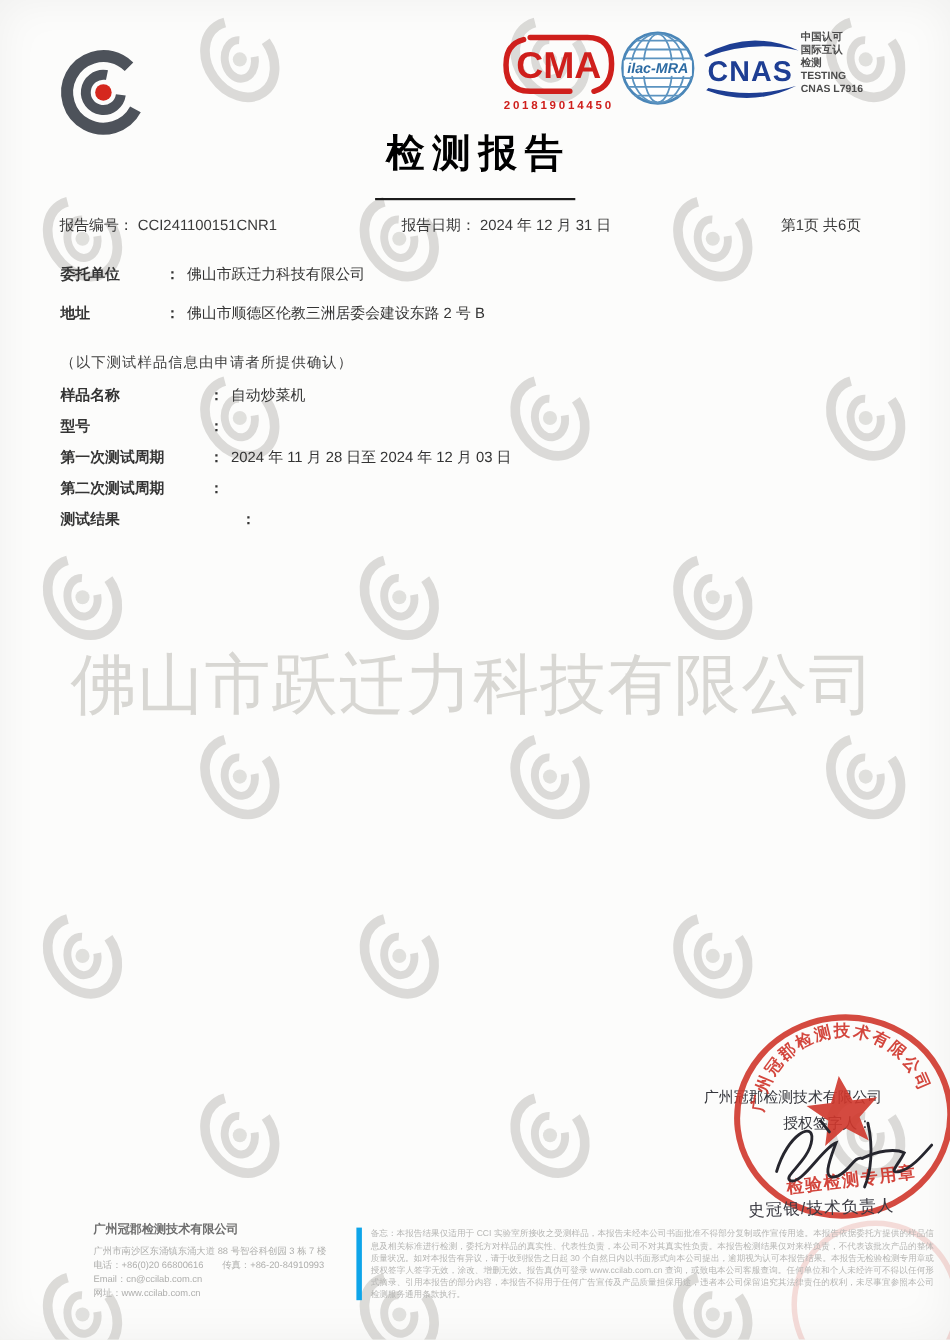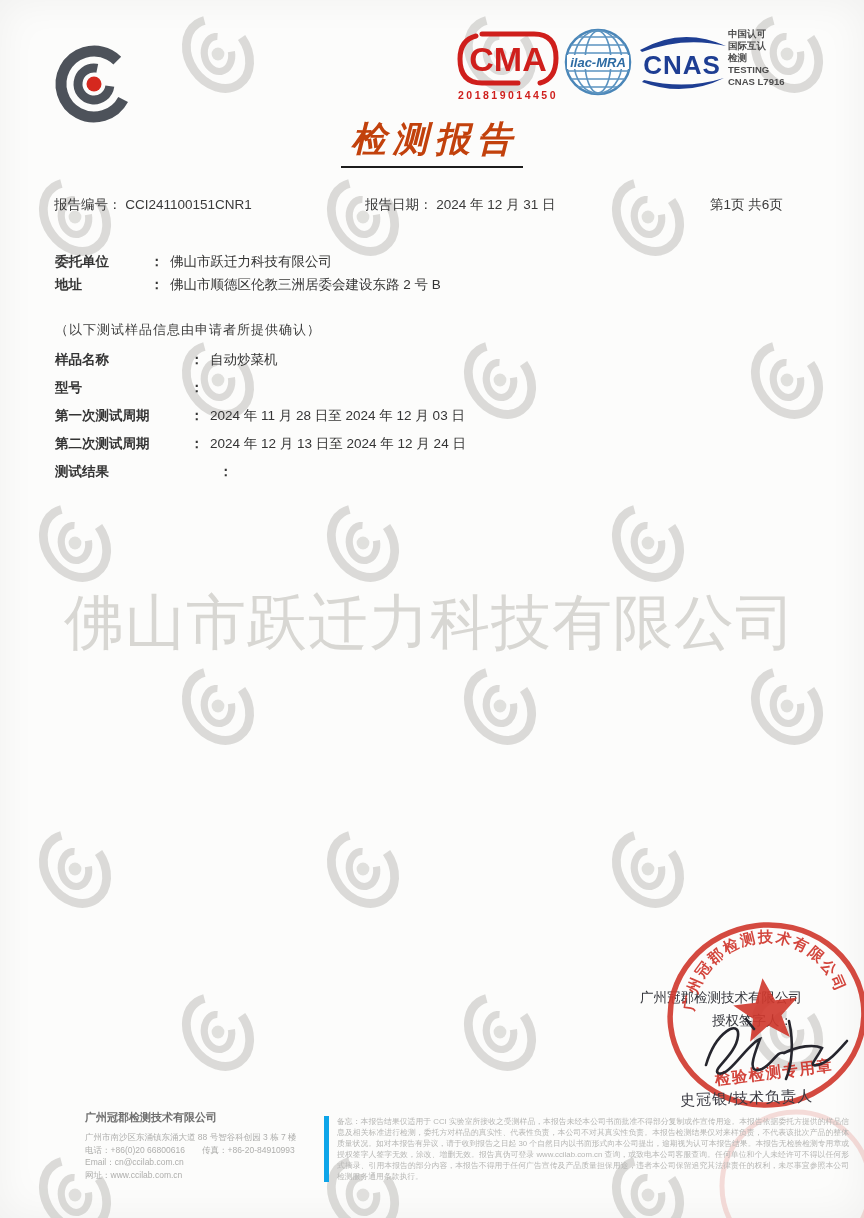--- a/index.html
+++ b/index.html
@@ -9,22 +9,22 @@
   .abs{position:absolute;}
   
   .wm{position:absolute;opacity:.5;pointer-events:none;}
   .wm-text{position:absolute;left:64px;top:583px;font-size:60px;letter-spacing:1px;
            color:#d8d7d3;white-space:nowrap;font-weight:400;pointer-events:none;}
   
   .cnas-side{position:absolute;left:728px;top:28px;font-size:9.5px;line-height:12px;
              font-weight:bold;color:#4c4c4c;}
   .title-wrap{position:absolute;left:0;right:0;top:116px;text-align:center;}
   .title{display:inline-block;font-family:"Liberation Serif","DejaVu Serif",serif;
-         font-size:35px;font-weight:bold;color:#c2410c;letter-spacing:7px;
-         border-bottom:2.5px solid #1c1c1c;padding:0 4px 3px 10px;font-style:italic;}
+         font-size:35px;font-weight:bold;color:#000000;letter-spacing:7px;
+         border-bottom:2.5px solid #1c1c1c;padding:0 4px 17px 10px;}
   
   .meta{position:absolute;top:196px;font-size:13.5px;color:#3a3a3a;white-space:nowrap;}
   
   .row{position:absolute;left:55px;display:flex;font-size:13.5px;white-space:nowrap;color:#343434;}
   .row .lbl{font-weight:bold;}
   .g1 .lbl{width:95px;}
   .g2 .lbl{width:135px;}
   .row .col{width:20px;font-weight:bold;}
   .note{position:absolute;left:55px;top:321px;font-size:13px;color:#3d3d3d;letter-spacing:1px;}
   
@@ -185,21 +185,21 @@
   <div class="meta" style="left:54px;">
     <span>报告编号：</span>
     <span>CCI241100151CNR1</span>
   </div>
   <div class="meta" style="left:365px;">
     <span>报告日期：</span>
     <span>2024 年 12 月 31 日</span>
   </div>
   <div class="meta" style="left:710px;">第1页 共6页</div>
 
-  <div class="row g1" style="top:241px;margin-top:12px;">
+  <div class="row g1" style="top:241px;">
     <span class="lbl">委托单位</span>
     <span class="col">：</span>
     <span class="val">佛山市跃迁力科技有限公司</span>
   </div>
   <div class="row g1" style="top:276px;">
     <span class="lbl">地址</span>
     <span class="col">：</span>
     <span class="val">佛山市顺德区伦教三洲居委会建设东路 2 号 B</span>
   </div>
 
@@ -215,21 +215,20 @@
     <span class="col">：</span>
   </div>
   <div class="row g2" style="top:407px;">
     <span class="lbl">第一次测试周期</span>
     <span class="col">：</span>
     <span class="val">2024 年 11 月 28 日至 2024 年 12 月 03 日</span>
   </div>
   <div class="row g2" style="top:435px;">
     <span class="lbl">第二次测试周期</span>
     <span class="col">：</span>
-    <span class="val">2024 年 12 月 13 日至 2024 年 12 月 24 日</span>
   </div>
   <div class="row g2" style="top:463px;gap:29px;">
     <span class="lbl">测试结果</span>
     <span class="col">：</span>
   </div>
 
   <div class="sig-company">广州冠郡检测技术有限公司</div>
   <div class="sig-auth">授权签字人：</div>
 
   <svg class="stamp" width="214" height="200" viewBox="0 0 214 200">

